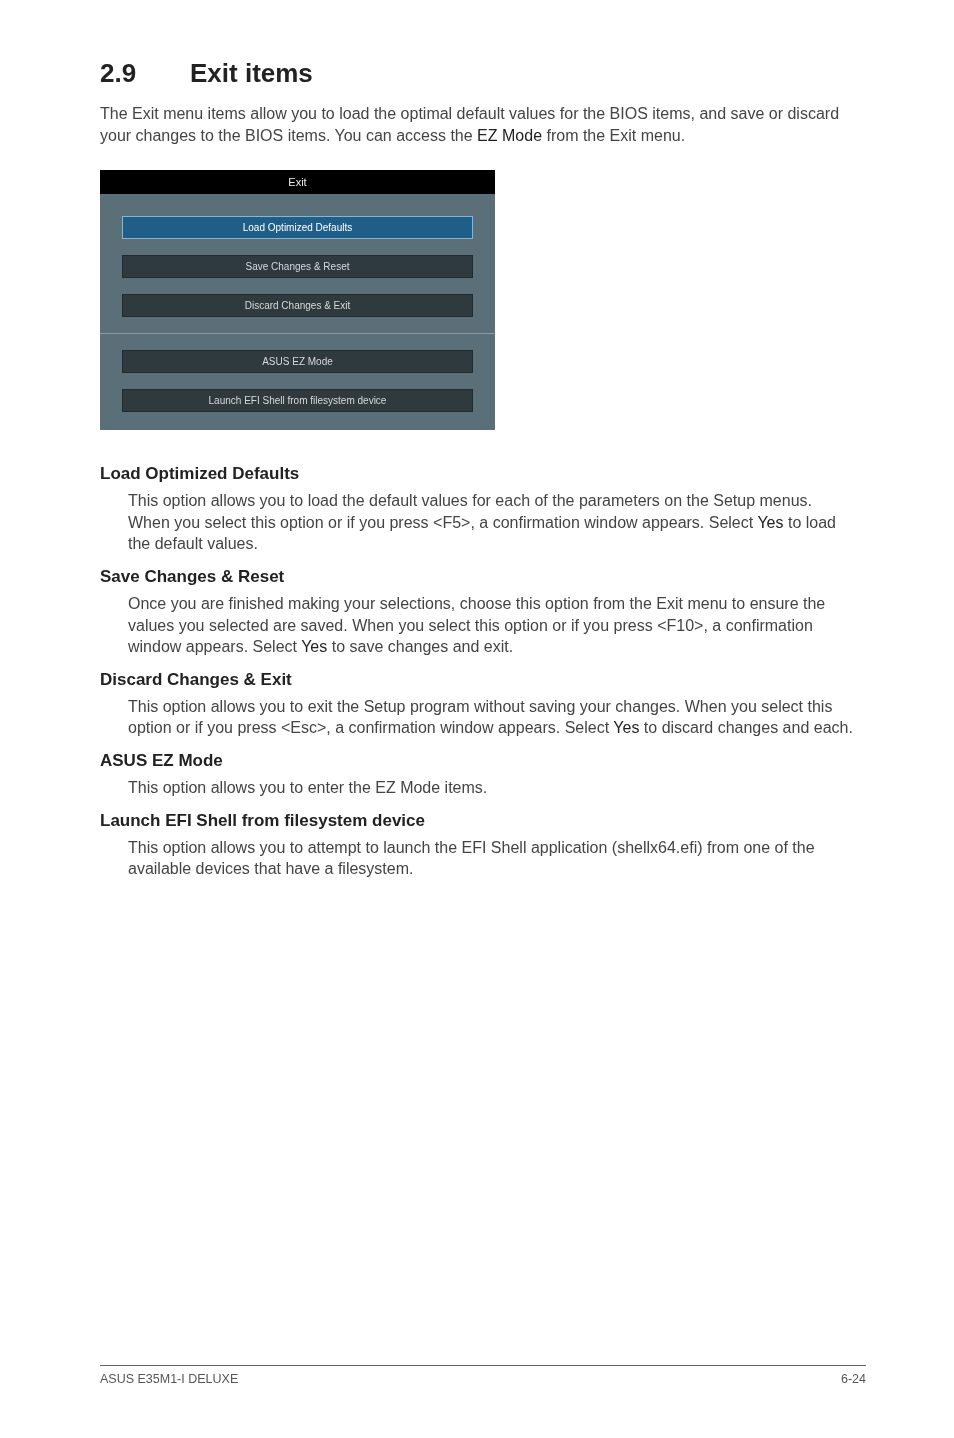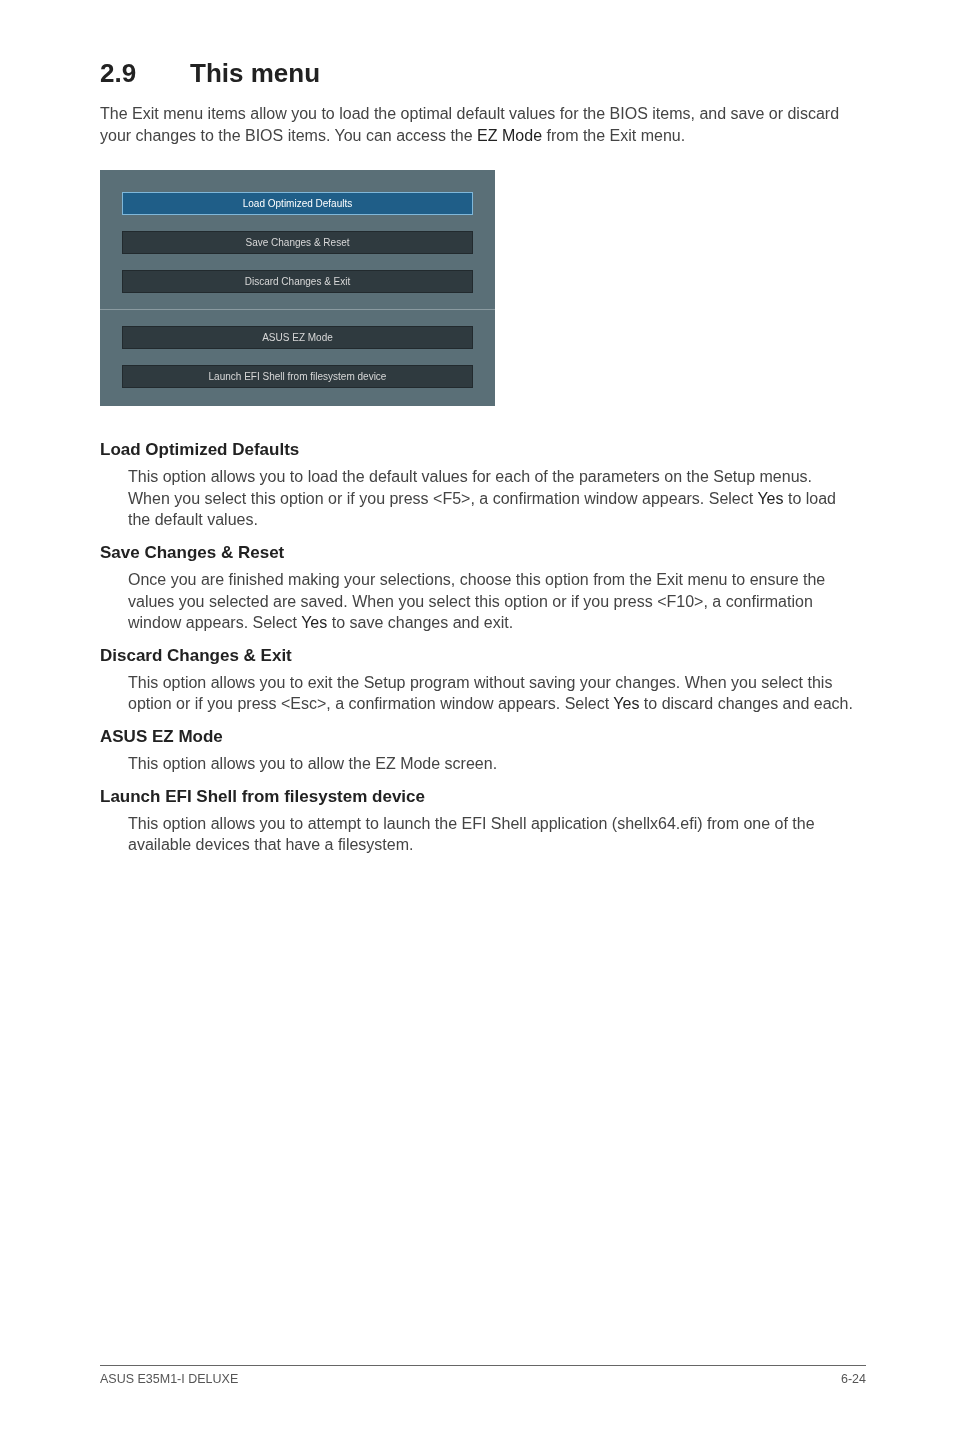--- a/index.html
+++ b/index.html
@@ -101,28 +101,29 @@
     font-size: 12.5px;
     color: #555;
     display: flex;
     justify-content: space-between;
   }
 </style>
 </head>
 <body>
 
 <h1 class="section-heading">
-  <span class="section-number">2.9</span><span>This menu</span>
+  <span class="section-number">2.9</span><span>Exit items</span>
 </h1>
 
 <p class="intro-para">
   <span>The Exit menu items allow you to load the optimal default values for the BIOS items, and save or discard your changes to the BIOS items. You can access the </span><span class="bold-inline">EZ Mode</span><span> from the Exit menu.</span>
 </p>
 
 <div class="exit-panel">
+  <div class="exit-header">Exit</div>
   <div class="exit-body">
     <div class="exit-btn highlight">Load Optimized Defaults</div>
     <div class="exit-btn">Save Changes &amp; Reset</div>
     <div class="exit-btn">Discard Changes &amp; Exit</div>
     <div class="exit-divider exit-divider-outer"></div>
     <div class="exit-btn">ASUS EZ Mode</div>
     <div class="exit-btn" style="margin-bottom:0">Launch EFI Shell from filesystem device</div>
   </div>
 </div>
 
@@ -135,21 +136,21 @@
 <p class="body-para">
   <span>Once you are finished making your selections, choose this option from the Exit menu to ensure the values you selected are saved. When you select this option or if you press &lt;F10&gt;, a confirmation window appears. Select </span><span class="bold-inline">Yes</span><span> to save changes and exit.</span>
 </p>
 
 <h2 class="sub-heading">Discard Changes &amp; Exit</h2>
 <p class="body-para">
   <span>This option allows you to exit the Setup program without saving your changes. When you select this option or if you press &lt;Esc&gt;, a confirmation window appears. Select </span><span class="bold-inline">Yes</span><span> to discard changes and each.</span>
 </p>
 
 <h2 class="sub-heading">ASUS EZ Mode</h2>
-<p class="body-para">This option allows you to allow the EZ Mode screen.</p>
+<p class="body-para">This option allows you to enter the EZ Mode items.</p>
 
 <h2 class="sub-heading">Launch EFI Shell from filesystem device</h2>
 <p class="body-para">This option allows you to attempt to launch the EFI Shell application (shellx64.efi) from one of the available devices that have a filesystem.</p>
 
 <div class="footer">
   <span>ASUS E35M1-I DELUXE</span>
   <span>6-24</span>
 </div>
 
 </body></html>

